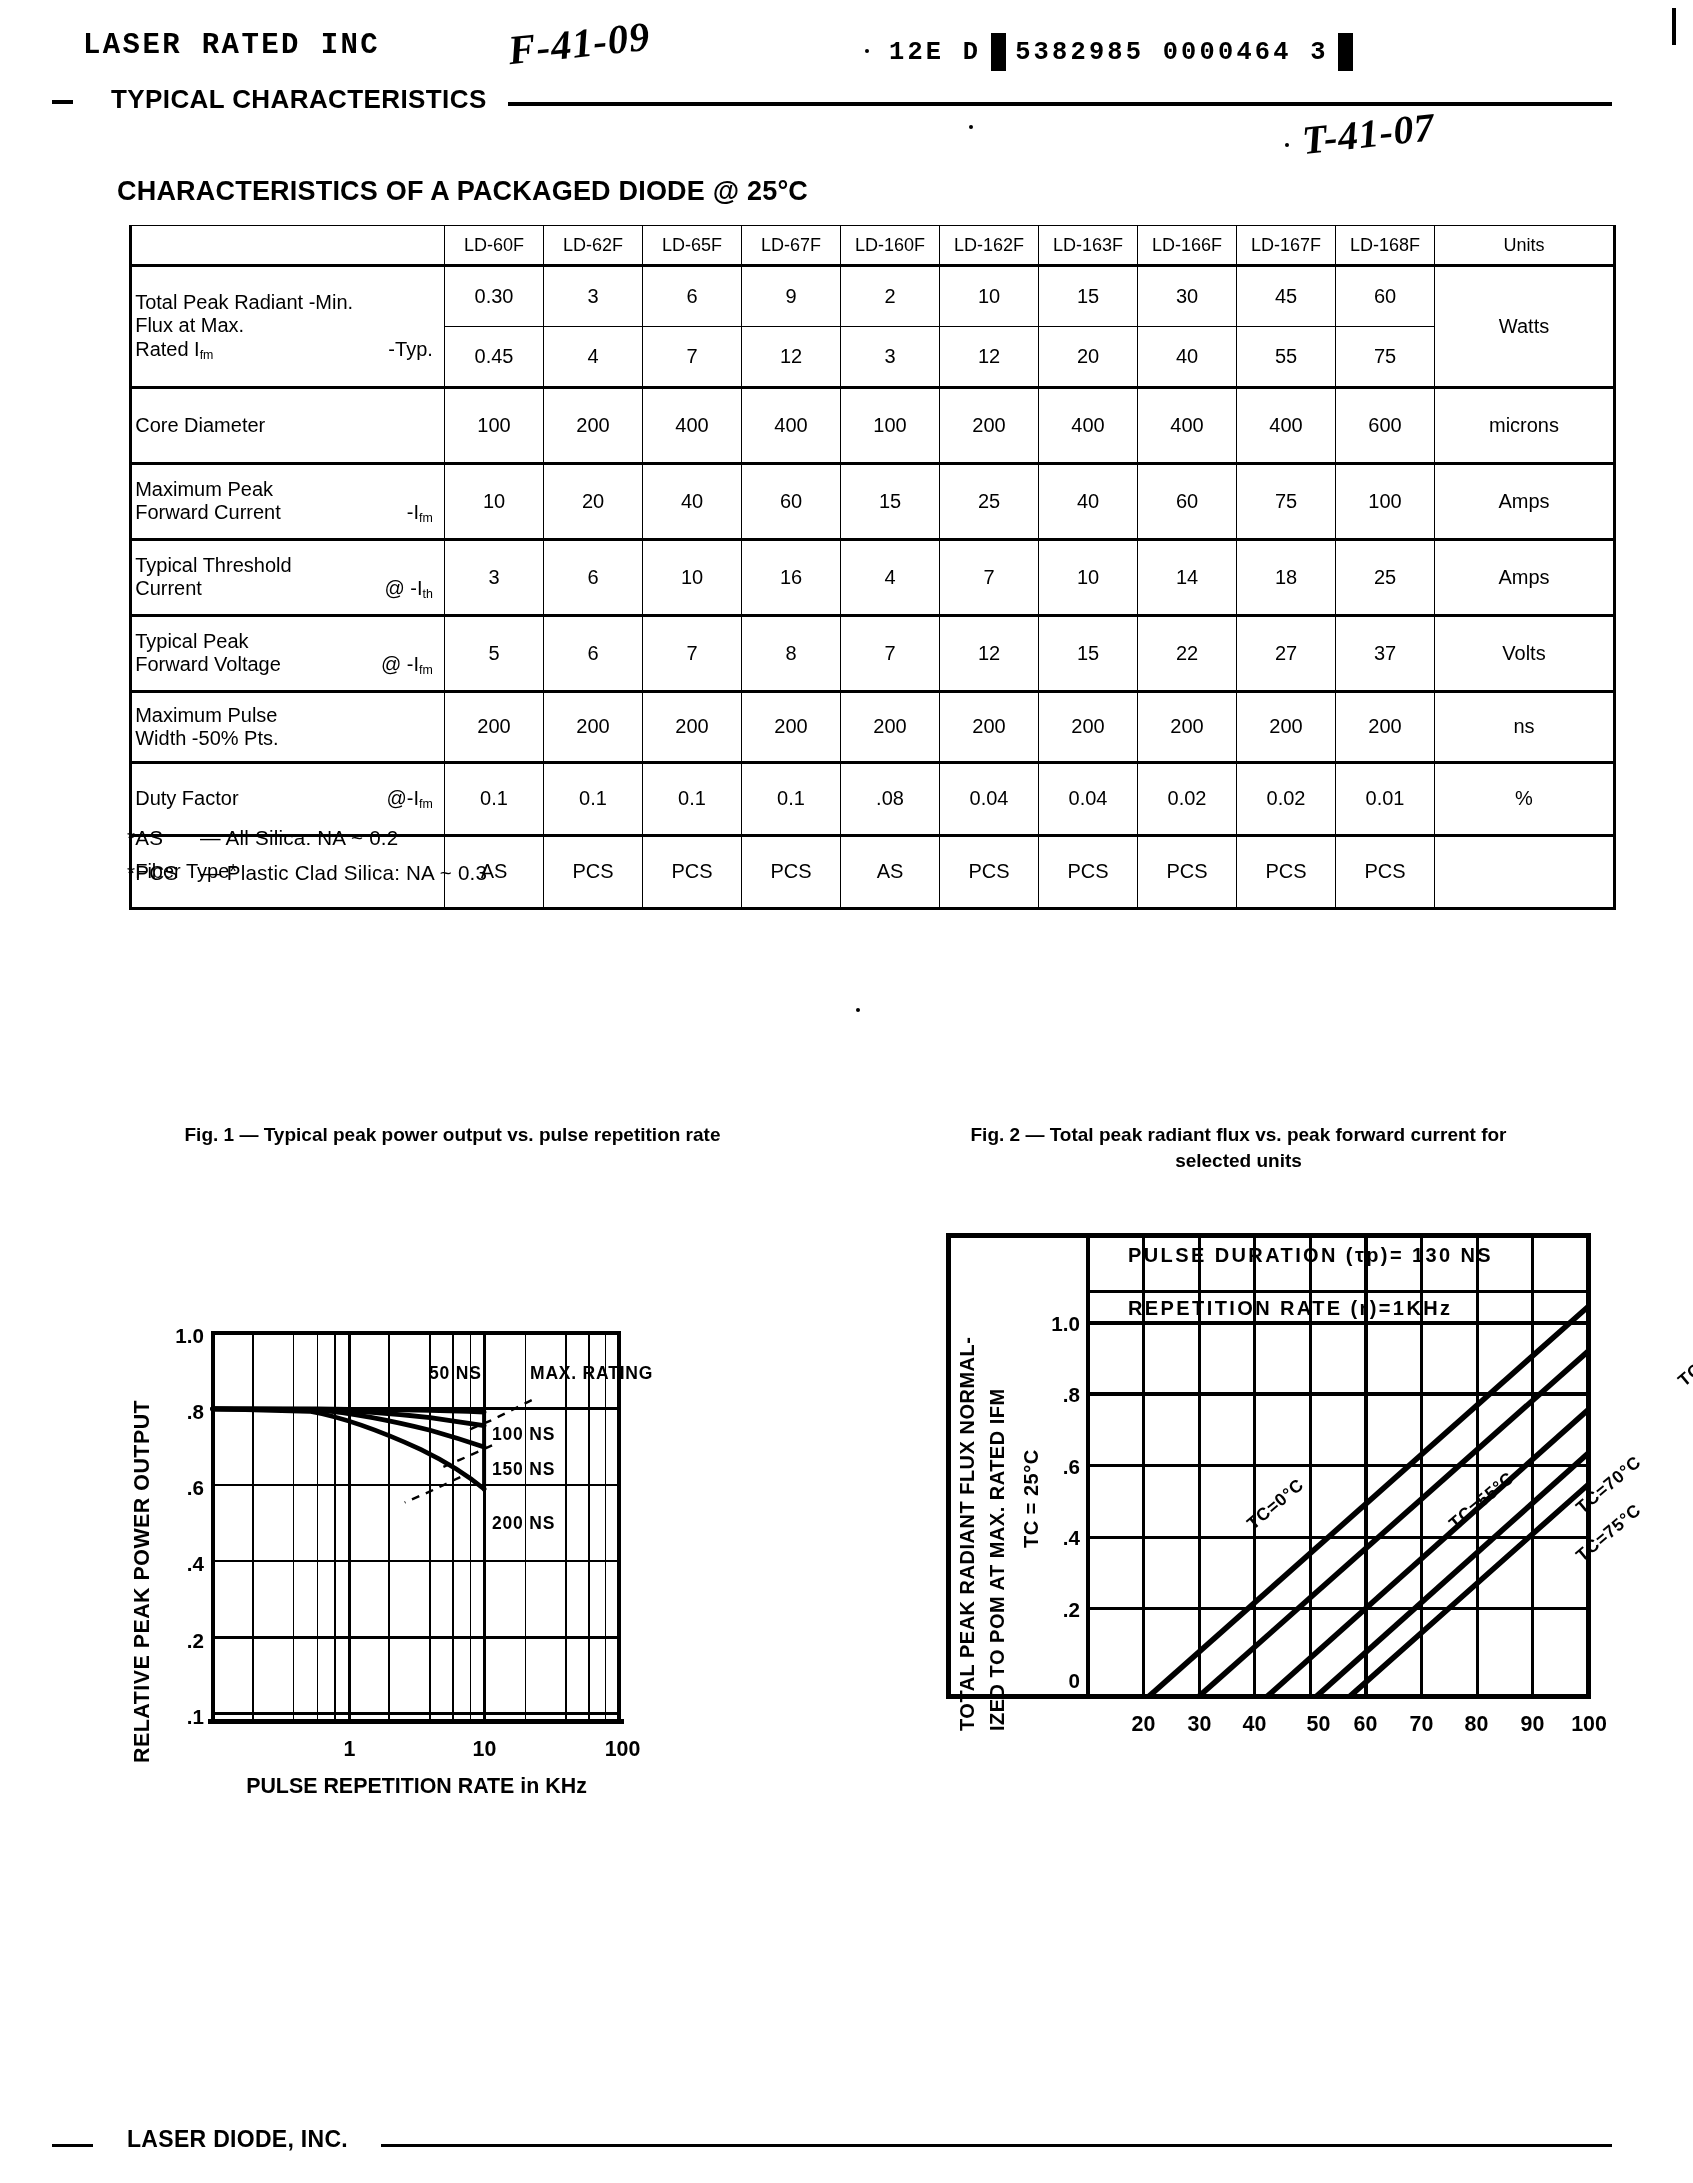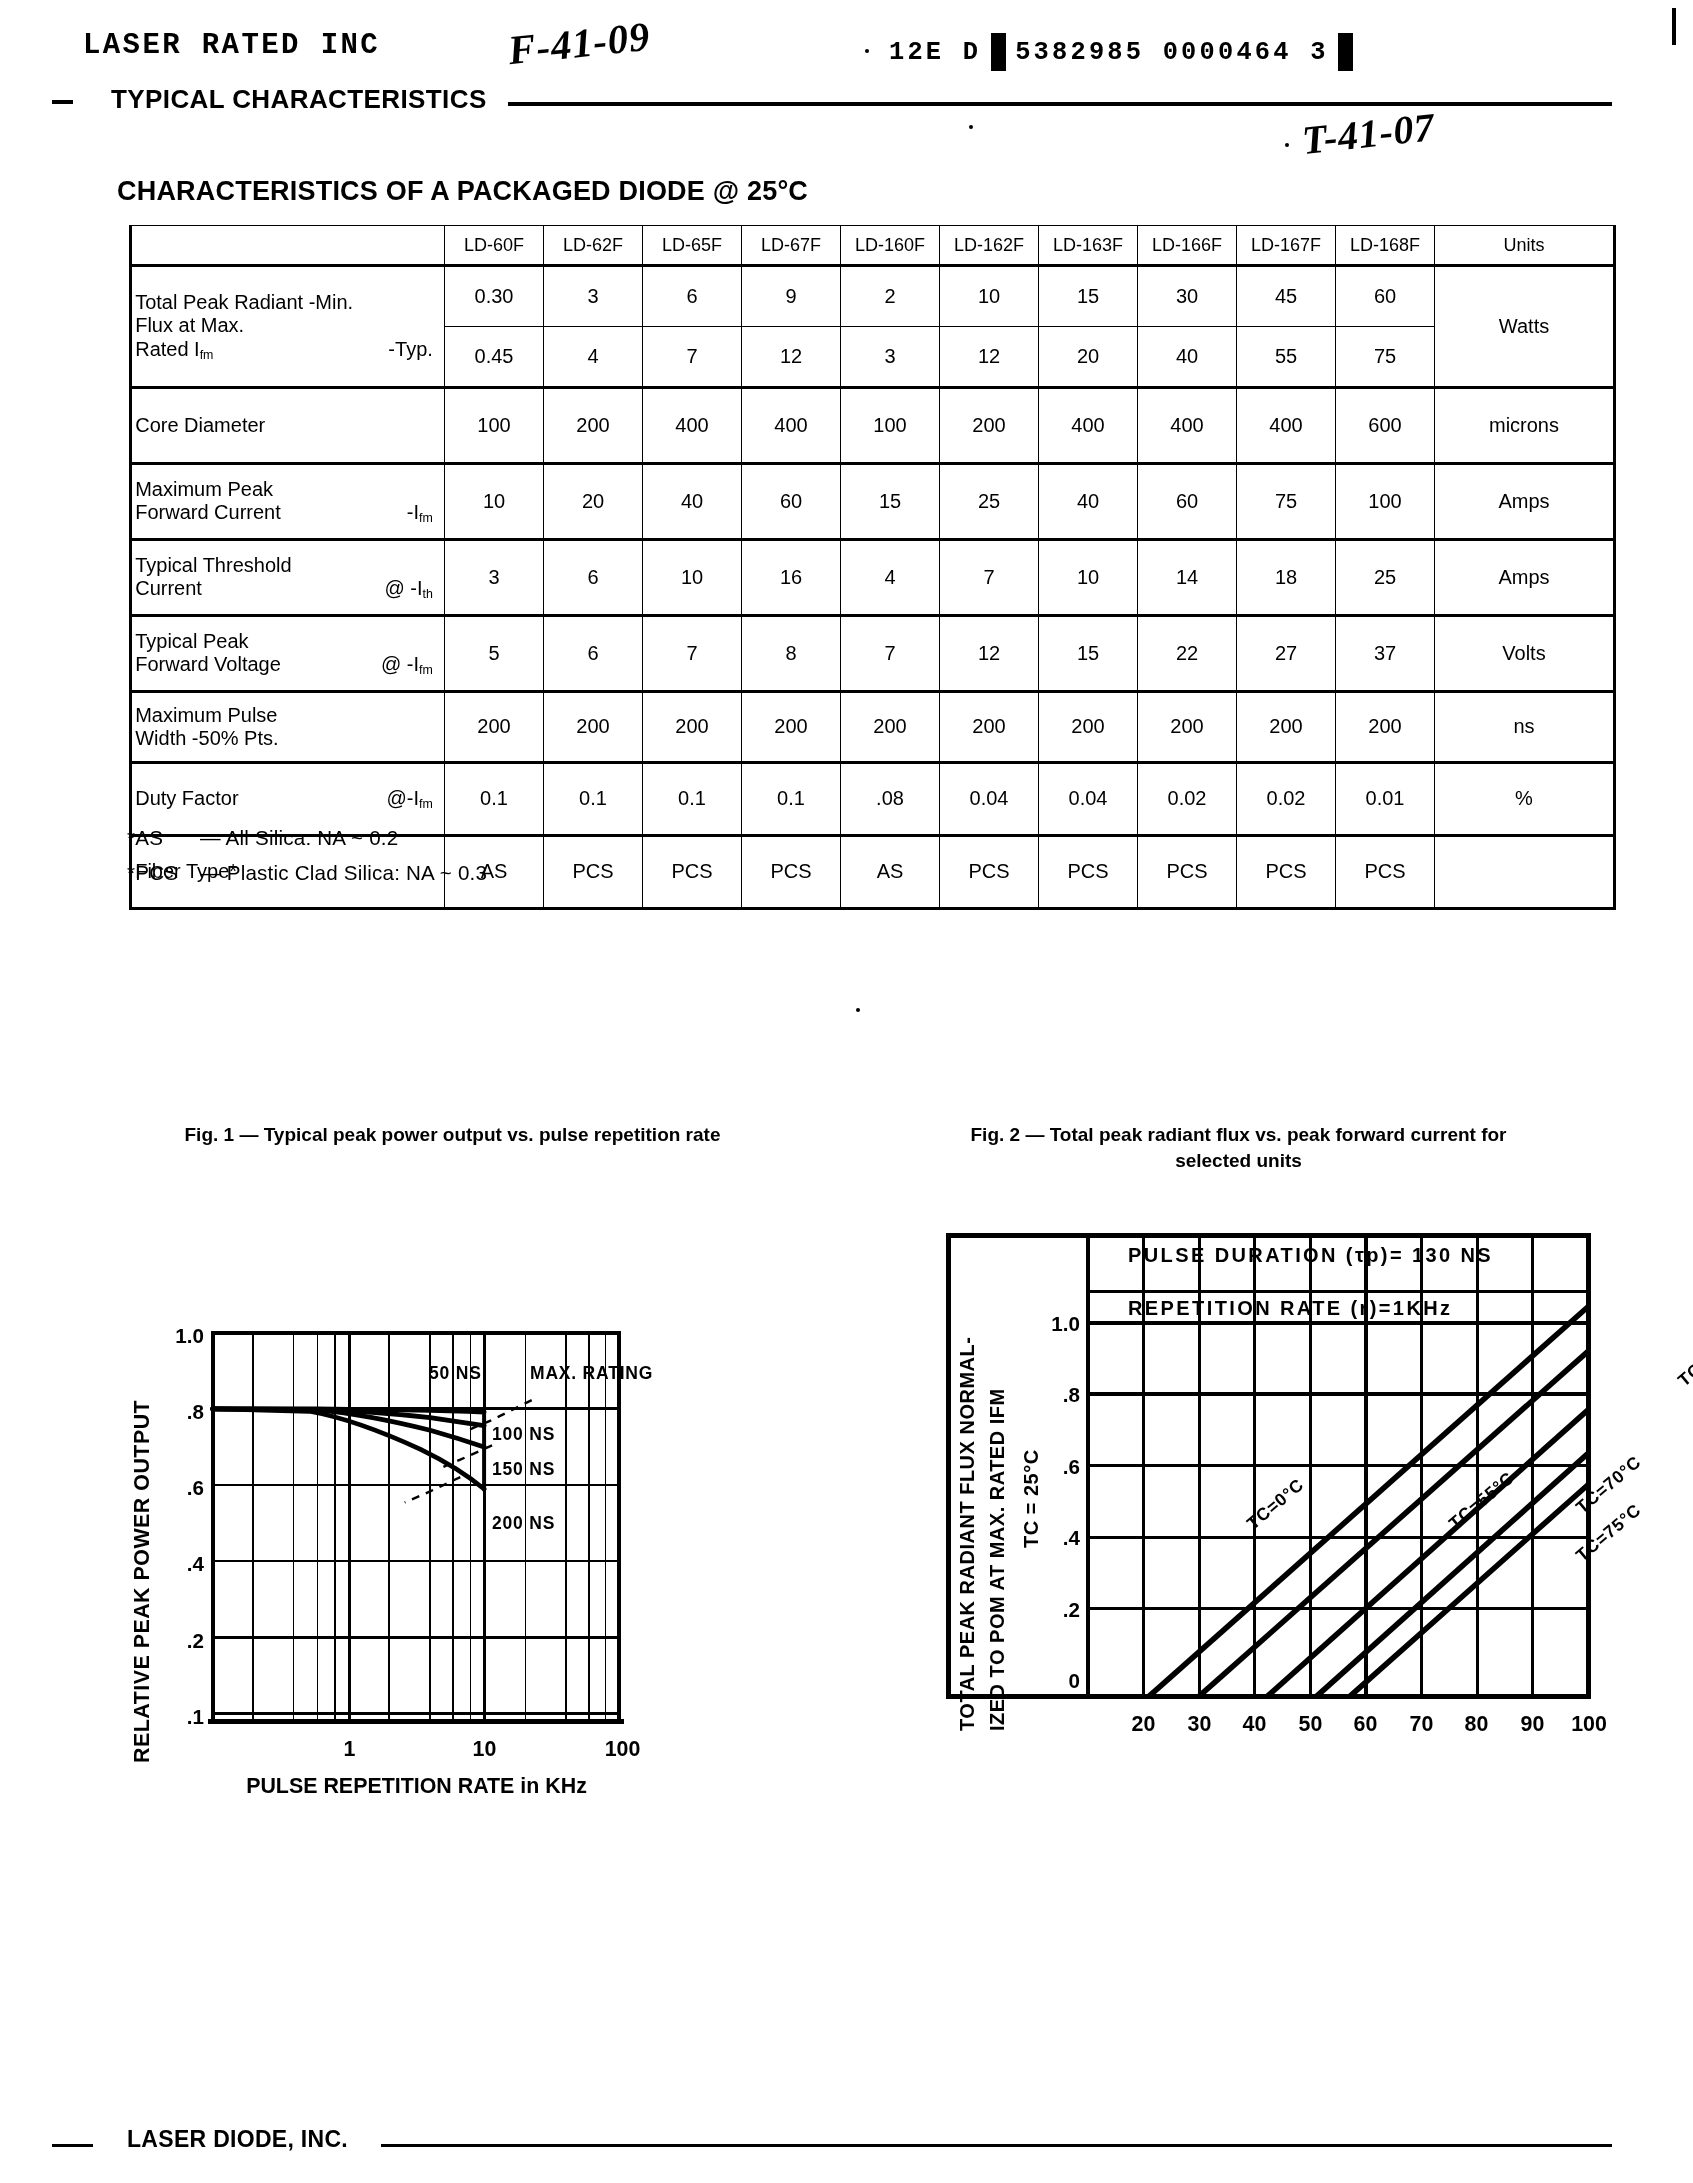--- a/index.html
+++ b/index.html
@@ -482,21 +482,21 @@
 
     <div class="clab2" style="left:737px;top:168px;transform:rotate(-40deg);transform-origin:0 0;font-size:17.5px;">TC=25°C</div>
     <div class="clab2" style="left:306px;top:311px;transform:rotate(-40deg);transform-origin:0 0;font-size:17.5px;">TC=0°C</div>
     <div class="clab2" style="left:508px;top:311px;transform:rotate(-40deg);transform-origin:0 0;font-size:17.5px;">TC=55°C</div>
     <div class="clab2" style="left:635px;top:295px;transform:rotate(-40deg);transform-origin:0 0;font-size:17.5px;">TC=70°C</div>
     <div class="clab2" style="left:635px;top:343px;transform:rotate(-40deg);transform-origin:0 0;font-size:17.5px;">TC=75°C</div>
 
     <div class="xtick" style="left:181px;top:505px;width:51px;">20</div>
     <div class="xtick" style="left:237px;top:505px;width:51px;">30</div>
     <div class="xtick" style="left:292px;top:505px;width:51px;">40</div>
-    <div class="xtick" style="left:348px;top:505px;width:51px;">50</div>
+    <div class="xtick" style="left:356px;top:505px;width:51px;">50</div>
     <div class="xtick" style="left:403px;top:505px;width:51px;">60</div>
     <div class="xtick" style="left:459px;top:505px;width:51px;">70</div>
     <div class="xtick" style="left:514px;top:505px;width:51px;">80</div>
     <div class="xtick" style="left:570px;top:505px;width:51px;">90</div>
     <div class="xtick" style="left:624px;top:505px;width:56px;">100</div>
 
   </div>
 
   <div class="ft-rule"></div>
   <div class="ft-name">LASER DIODE, INC.</div>

